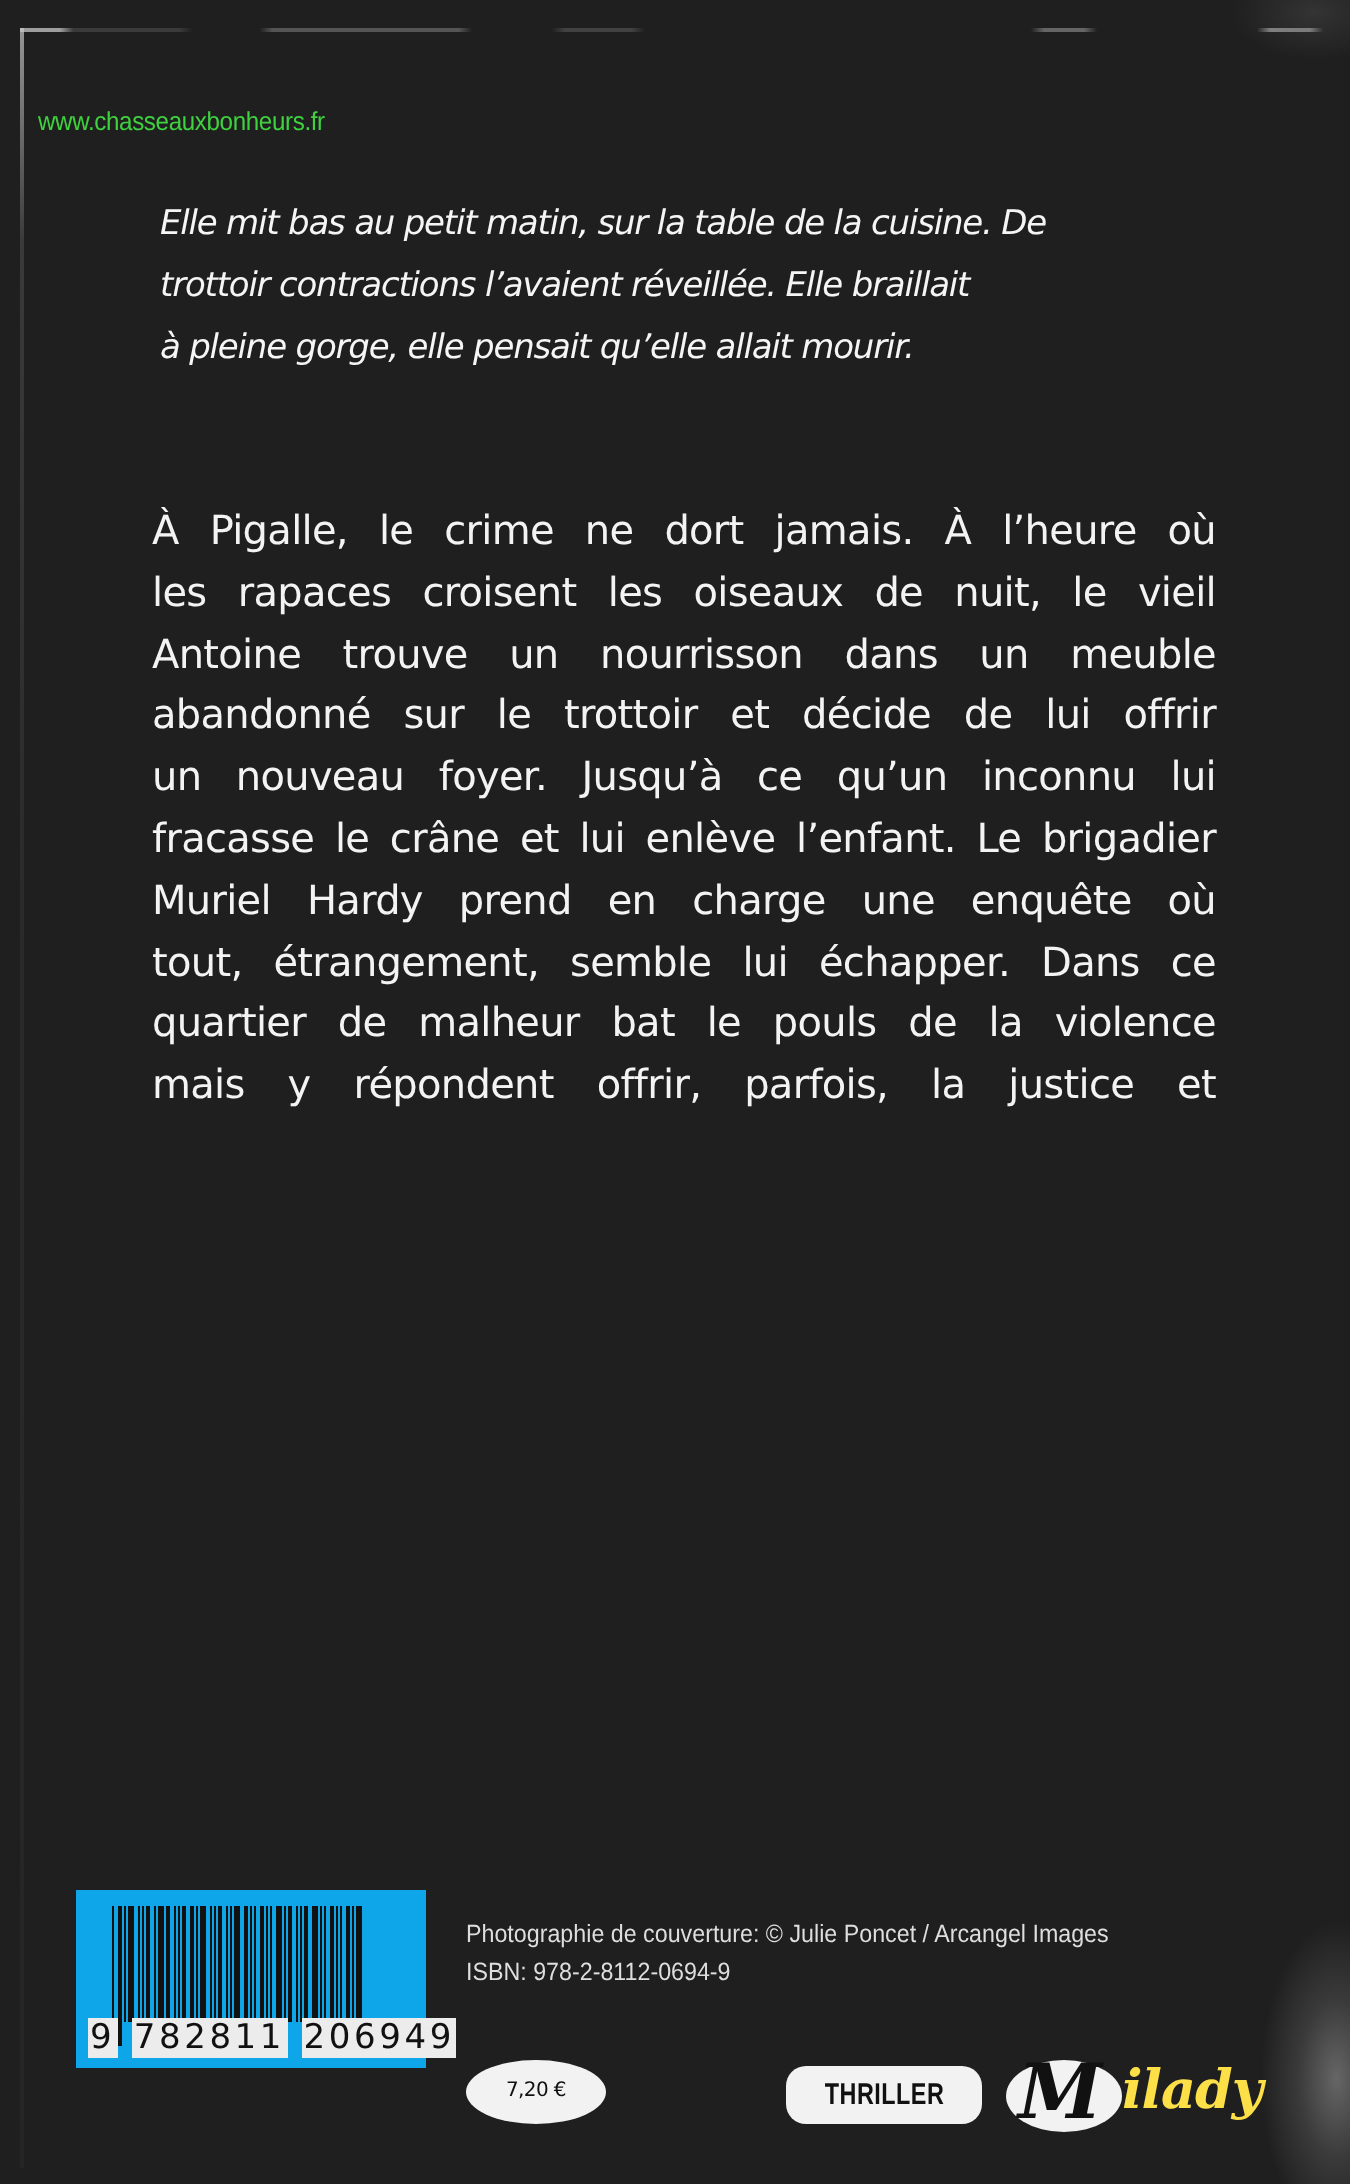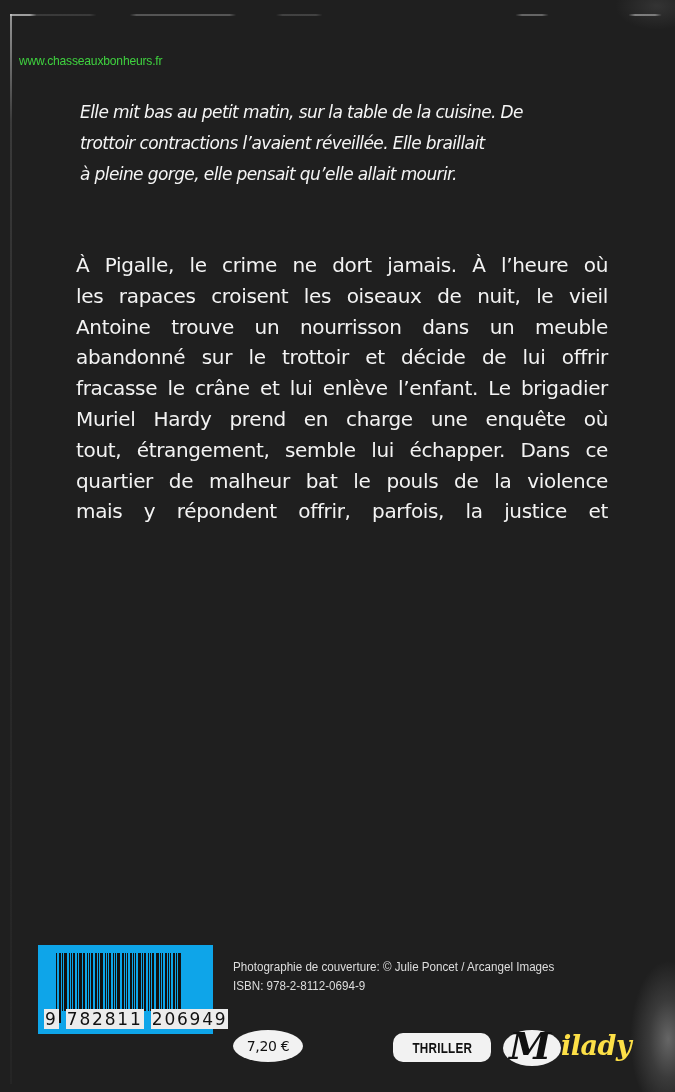--- a/index.html
+++ b/index.html
@@ -154,21 +154,21 @@
     }
 
     .price {
       position: absolute;
       left: 233px; top: 1030px;
       width: 70px; height: 32px;
       border-radius: 50%;
       background: #f2f2f2;
       color: #111;
       font-family: "DejaVu Sans", sans-serif;
-      font-size: 14px;
+      font-size: 10px;
       line-height: 32px;
       text-align: center;
       letter-spacing: -0.3px;
     }
 
     .genre {
       position: absolute;
       left: 393px; top: 1033px;
       width: 98px; height: 29px;
       border-radius: 10px;
@@ -236,20 +236,21 @@
     <span class="line">Elle mit bas au petit matin, sur la table de la cuisine. De</span>
     <span class="line">trottoir contractions l’avaient réveillée. Elle braillait</span>
     <span class="line">à pleine gorge, elle pensait qu’elle allait mourir.</span>
   </div>
 
   <div class="blurb">
     <span class="line">À Pigalle, le crime ne dort jamais. À l’heure où</span>
     <span class="line">les rapaces croisent les oiseaux de nuit, le vieil</span>
     <span class="line">Antoine trouve un nourrisson dans un meuble</span>
     <span class="line">abandonné sur le trottoir et décide de lui offrir</span>
+    <span class="line">un nouveau foyer. Jusqu’à ce qu’un inconnu lui</span>
     <span class="line">fracasse le crâne et lui enlève l’enfant. Le brigadier</span>
     <span class="line">Muriel Hardy prend en charge une enquête où</span>
     <span class="line">tout, étrangement, semble lui échapper. Dans ce</span>
     <span class="line">quartier de malheur bat le pouls de la violence</span>
     <span class="line">mais y répondent offrir, parfois, la justice et</span>
   </div>
 
   <div class="barcode-box">
     <div class="bars" id="bars">
         <div class="bar" style="width: 1px; height: 70px; margin-right: 2px;"></div>

